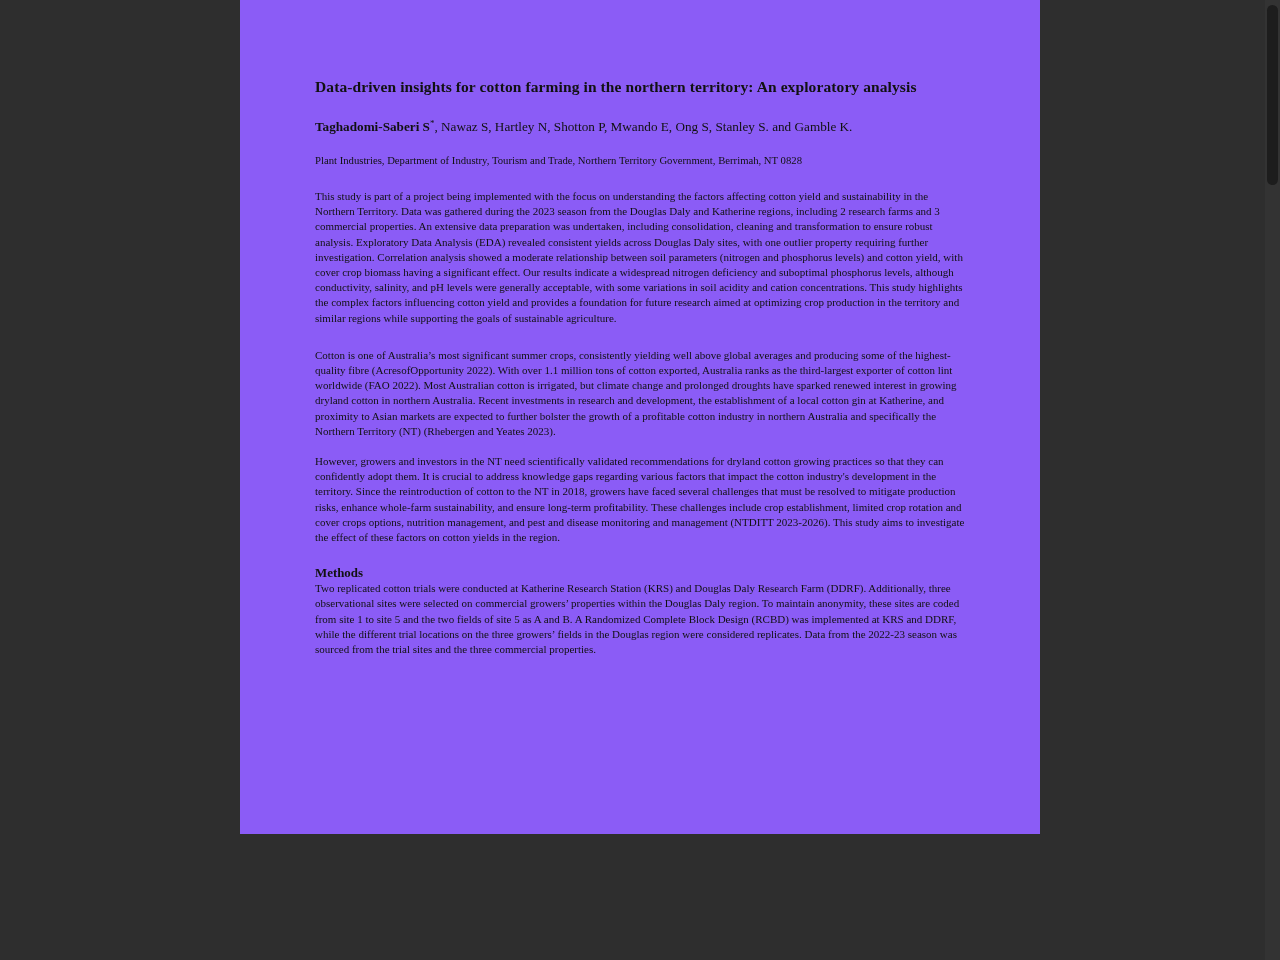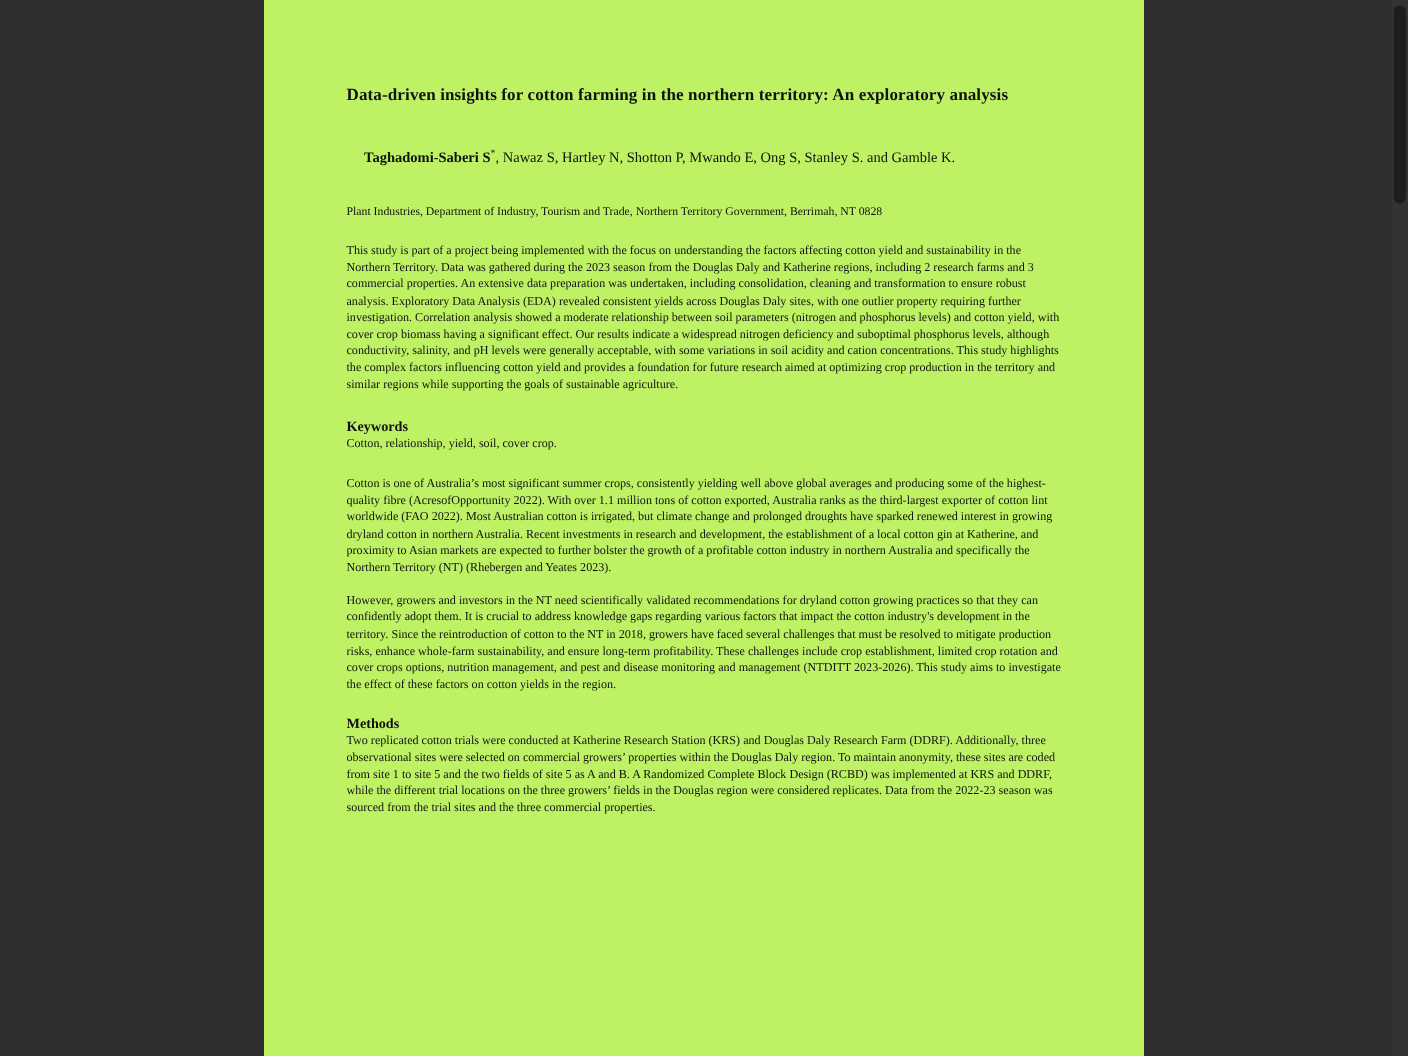--- a/index.html
+++ b/index.html
@@ -22,22 +22,22 @@
     height: 960px;
     background: #2e2e2e;
   }
 
   
   .page-sheet {
     position: absolute;
     left: 240px;
     top: 0;
     width: 800px;
-    height: 960px;
-    background: #bef264;
+    height: 834px;
+    background: #8b5cf6;
     overflow: hidden;
   }
 
   .page-inner {
     position: absolute;
     left: 75px;
     top: 0;
     width: 650px;
   }
 
@@ -49,21 +49,21 @@
     color: #111111;
     margin: 0;
     padding-top: 76px;
     letter-spacing: 0.1px;
   }
 
   .authors {
     font-size: 13.2px;
     line-height: 16px;
     color: #111111;
-    margin: 16px;
+    margin: 0;
     padding-top: 21px;
   }
   .authors .lead {
     font-weight: bold;
   }
   .authors sup {
     font-size: 9px;
     vertical-align: super;
     line-height: 0;
   }
@@ -133,24 +133,20 @@
       <h1 class="doc-title">Data-driven insights for cotton farming in the northern territory: An exploratory analysis</h1>
 
       <p class="authors"><span class="lead">Taghadomi-Saberi S</span><sup>*</sup><span>, Nawaz S, Hartley N, Shotton P, Mwando E, Ong S, Stanley S. and Gamble K.</span></p>
 
       <p class="affiliation">Plant Industries, Department of Industry, Tourism and Trade, Northern Territory Government, Berrimah, NT 0828</p>
 
       <div class="section">
         <p class="body-text">This study is part of a project being implemented with the focus on understanding the factors affecting cotton yield and sustainability in the Northern Territory. Data was gathered during the 2023 season from the Douglas Daly and Katherine regions, including 2 research farms and 3 commercial properties. An extensive data preparation was undertaken, including consolidation, cleaning and transformation to ensure robust analysis. Exploratory Data Analysis (EDA) revealed consistent yields across Douglas Daly sites, with one outlier property requiring further investigation. Correlation analysis showed a moderate relationship between soil parameters (nitrogen and phosphorus levels) and cotton yield, with cover crop biomass having a significant effect. Our results indicate a widespread nitrogen deficiency and suboptimal phosphorus levels, although conductivity, salinity, and pH levels were generally acceptable, with some variations in soil acidity and cation concentrations. This study highlights the complex factors influencing cotton yield and provides a foundation for future research aimed at optimizing crop production in the territory and similar regions while supporting the goals of sustainable agriculture.</p>
       </div>
 
-      <div class="section">
-        <h2 class="section-heading">Keywords</h2>
-        <p class="body-text">Cotton, relationship, yield, soil, cover crop.</p>
-      </div>
 
       <div class="section">
         <p class="body-text">Cotton is one of Australia’s most significant summer crops, consistently yielding well above global averages and producing some of the highest-quality fibre (AcresofOpportunity 2022). With over 1.1 million tons of cotton exported, Australia ranks as the third-largest exporter of cotton lint worldwide (FAO 2022). Most Australian cotton is irrigated, but climate change and prolonged droughts have sparked renewed interest in growing dryland cotton in northern Australia. Recent investments in research and development, the establishment of a local cotton gin at Katherine, and proximity to Asian markets are expected to further bolster the growth of a profitable cotton industry in northern Australia and specifically the Northern Territory (NT) (Rhebergen and Yeates 2023).</p>
         <p class="body-text">However, growers and investors in the NT need scientifically validated recommendations for dryland cotton growing practices so that they can confidently adopt them. It is crucial to address knowledge gaps regarding various factors that impact the cotton industry's development in the territory. Since the reintroduction of cotton to the NT in 2018, growers have faced several challenges that must be resolved to mitigate production risks, enhance whole-farm sustainability, and ensure long-term profitability. These challenges include crop establishment, limited crop rotation and cover crops options, nutrition management, and pest and disease monitoring and management (NTDITT 2023-2026). This study aims to investigate the effect of these factors on cotton yields in the region.</p>
       </div>
 
       <div class="section tight">
         <h2 class="section-heading">Methods</h2>
         <p class="body-text">Two replicated cotton trials were conducted at Katherine Research Station (KRS) and Douglas Daly Research Farm (DDRF). Additionally, three observational sites were selected on commercial growers’ properties within the Douglas Daly region. To maintain anonymity, these sites are coded from site 1 to site 5 and the two fields of site 5 as A and B. A Randomized Complete Block Design (RCBD) was implemented at KRS and DDRF, while the different trial locations on the three growers’ fields in the Douglas region were considered replicates. Data from the 2022-23 season was sourced from the trial sites and the three commercial properties.</p>
       </div>

